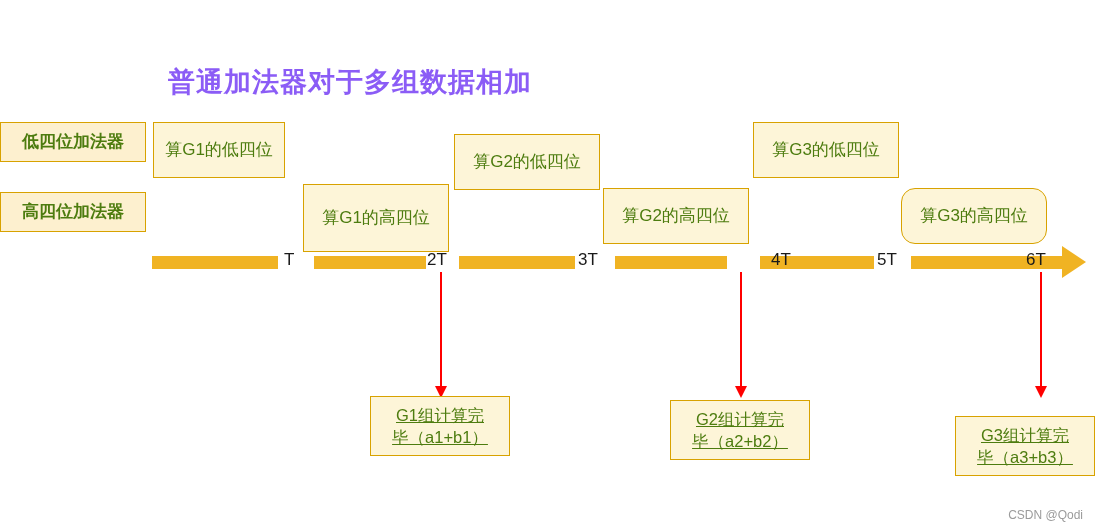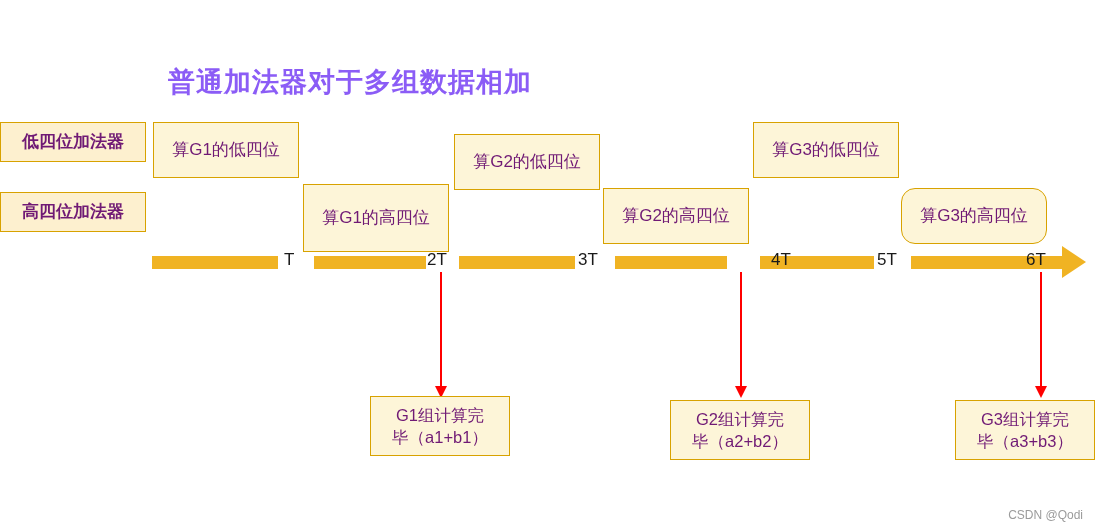--- a/index.html
+++ b/index.html
@@ -25,41 +25,42 @@
     font-weight: bold;
     color: #8b5cf6;
     letter-spacing: 1px;
     white-space: nowrap;
   }
   .box {
     position: absolute;
     box-sizing: border-box;
     border: 1px solid #d8a200;
     background: #fdf5d8;
-    color: #701a75;
+    color: #4d7c0f;
     display: flex;
     align-items: center;
     justify-content: center;
     text-align: center;
     font-size: 17px;
     line-height: 1.35;
   }
   .row-label {
     font-weight: bold;
     background: #fdf0cf;
     border: 1px solid #d8a200;
     font-size: 17px;
   }
   .stage-box {
     background: #fdf5d8;
   }
   .result-box {
     background: #fdf5d8;
     font-size: 16.5px;
     padding: 21px 6px;
+    text-decoration: underline;
   }
   
   .bar {
     position: absolute;
     height: 13px;
     background: #f0b323;
     top: 256px;
   }
   .arrow-head {
     position: absolute;
@@ -106,21 +107,21 @@
 </head>
 <body>
 
 <div id="canvas">
 
   <div class="title">普通加法器对于多组数据相加</div>
 
   <div class="box row-label" style="left:0px; top:122px; width:146px; height:40px;">低四位加法器</div>
   <div class="box row-label" style="left:0px; top:192px; width:146px; height:40px;">高四位加法器</div>
 
-  <div class="box stage-box" style="left:153px; top:122px; width:146px; height:56px;">算G1的低四位</div>
+  <div class="box stage-box" style="left:153px; top:122px; width:132px; height:56px;">算G1的低四位</div>
   <div class="box stage-box" style="left:454px; top:122px; width:146px; height:56px;margin-top:12px;">算G2的低四位</div>
   <div class="box stage-box" style="left:753px; top:122px; width:146px; height:56px;">算G3的低四位</div>
 
   <div class="box stage-box" style="left:303px; top:184px; width:146px; height:68px;">算G1的高四位</div>
   <div class="box stage-box" style="left:603px; top:188px; width:146px; height:56px;">算G2的高四位</div>
   <div class="box stage-box" style="left:901px; top:188px; width:146px; height:56px;border-radius:14px;">算G3的高四位</div>
 
   <div class="bar" style="left:152px; width:126px;"></div>
   <div class="bar" style="left:314px; width:112px;"></div>
   <div class="bar" style="left:459px; width:116px;"></div>
@@ -141,19 +142,19 @@
   <div class="down-arrow" style="left:1040px; top:272px; height:115px;"></div>
 
   <div class="box result-box" style="left:370px; top:396px; width:140px; height:60px; flex-direction:column;">
     <span>G1组计算完</span>
     <span>毕（a1+b1）</span>
   </div>
   <div class="box result-box" style="left:670px; top:400px; width:140px; height:60px; flex-direction:column;">
     <span>G2组计算完</span>
     <span>毕（a2+b2）</span>
   </div>
-  <div class="box result-box" style="left:955px; top:400px; width:140px; height:60px; flex-direction:column;">
+  <div class="box result-box" style="left:955px; top:416px; width:140px; height:60px; flex-direction:column;">
     <span>G3组计算完</span>
     <span>毕（a3+b3）</span>
   </div>
 
   <div class="watermark">CSDN @Qodi</div>
 </div>
 
 </body></html>

